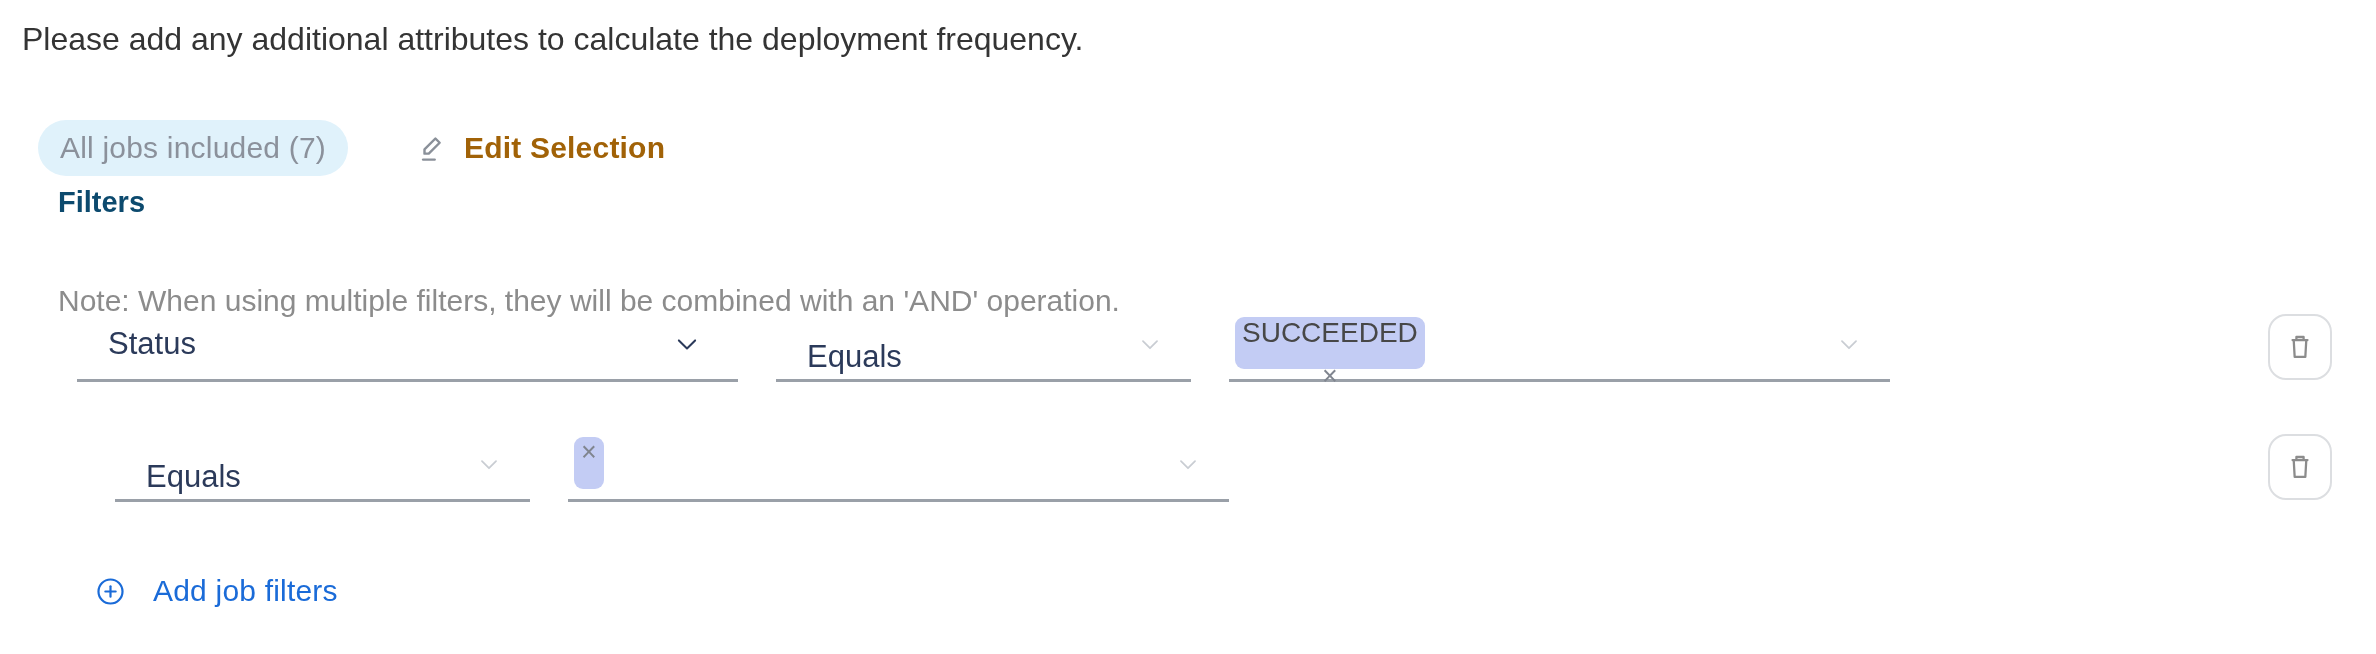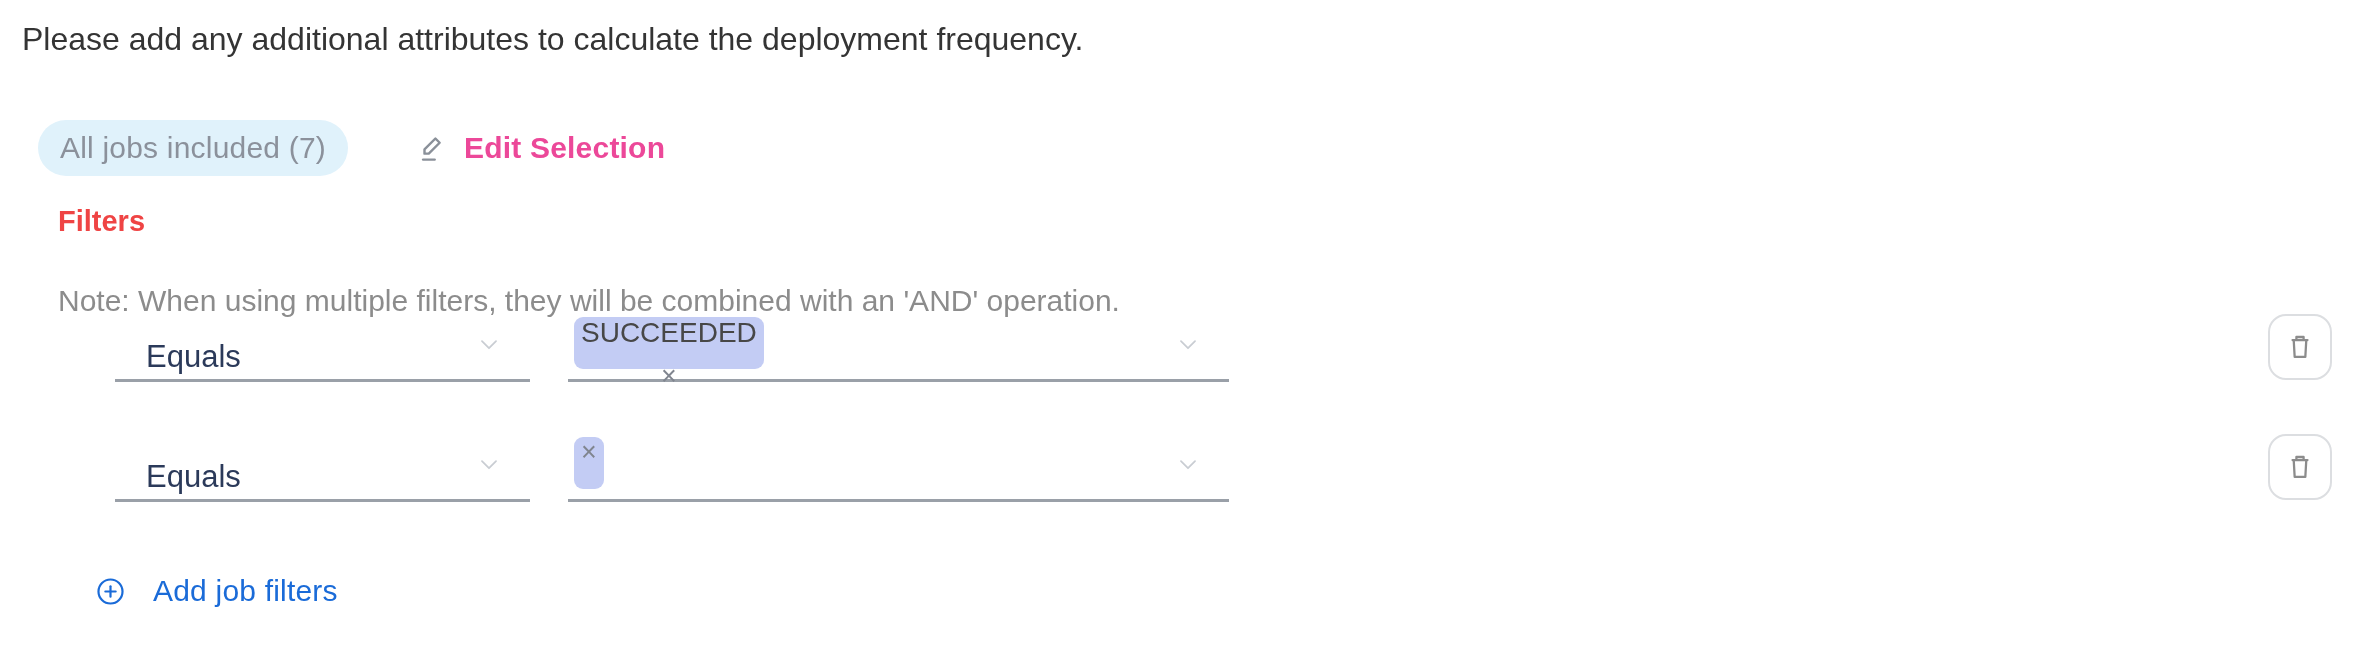--- a/index.html
+++ b/index.html
@@ -26,26 +26,26 @@
     background: #e0f2fb; color: #8b919b;
     display: flex; align-items: center;
     padding: 0 22px; font-size: 30px; font-weight: 500;
     letter-spacing: .2px;
   }
   .edit-link {
     margin-left: 68px; display: flex; align-items: center; gap: 14px;
     cursor: pointer;
   }
   .edit-link .txt {
-    color: #ec4899; font-size: 30px; font-weight: 600; letter-spacing: .2px;
+    color: #a16207; font-size: 30px; font-weight: 600; letter-spacing: .2px;
   }
 
   .filters-heading {
-    position: absolute; left: 58px; top: 204px;
-    font-size: 29px; font-weight: 700; color: #ef4444; line-height: 34px;
+    position: absolute; left: 58px; top: 185px;
+    font-size: 29px; font-weight: 700; color: #0c4a6e; line-height: 34px;
   }
   .filters-note {
     position: absolute; left: 58px; top: 254px;
     font-size: 30px; color: #8c8c8c; line-height: 38px; margin-top: 28px;
   }
 
   .filter-row {
     position: absolute; left: 77px; right: 44px; height: 70px;
     display: flex; align-items: stretch;
   }
@@ -114,20 +114,28 @@
         </svg>
       </span>
       <span class="txt">Edit Selection</span>
     </div>
   </div>
 
   <div class="filters-heading">Filters</div>
   <div class="filters-note">Note: When using multiple filters, they will be combined with an 'AND' operation.</div>
 
   <div class="filter-row row-0">
+    <div class="select attr">
+      <span class="label">Status</span>
+      <span class="chev dark" style="display:flex;">
+        <svg width="30" height="30" viewBox="0 0 24 24" fill="none" stroke="#2b3a5a" stroke-width="1.6" stroke-linecap="round" stroke-linejoin="round">
+            <polyline points="5.5 8.5 12 15 18.5 8.5"></polyline>
+          </svg>
+      </span>
+    </div>
     <div class="select op">
       <span class="label">Equals</span>
       <span class="chev light" style="display:flex;">
         <svg width="26" height="26" viewBox="0 0 24 24" fill="none" stroke="#c9cdd3" stroke-width="1.6" stroke-linecap="round" stroke-linejoin="round">
             <polyline points="5.5 8.5 12 15 18.5 8.5"></polyline>
           </svg>
       </span>
     </div>
     <div class="select value">
       <span class="tag">

